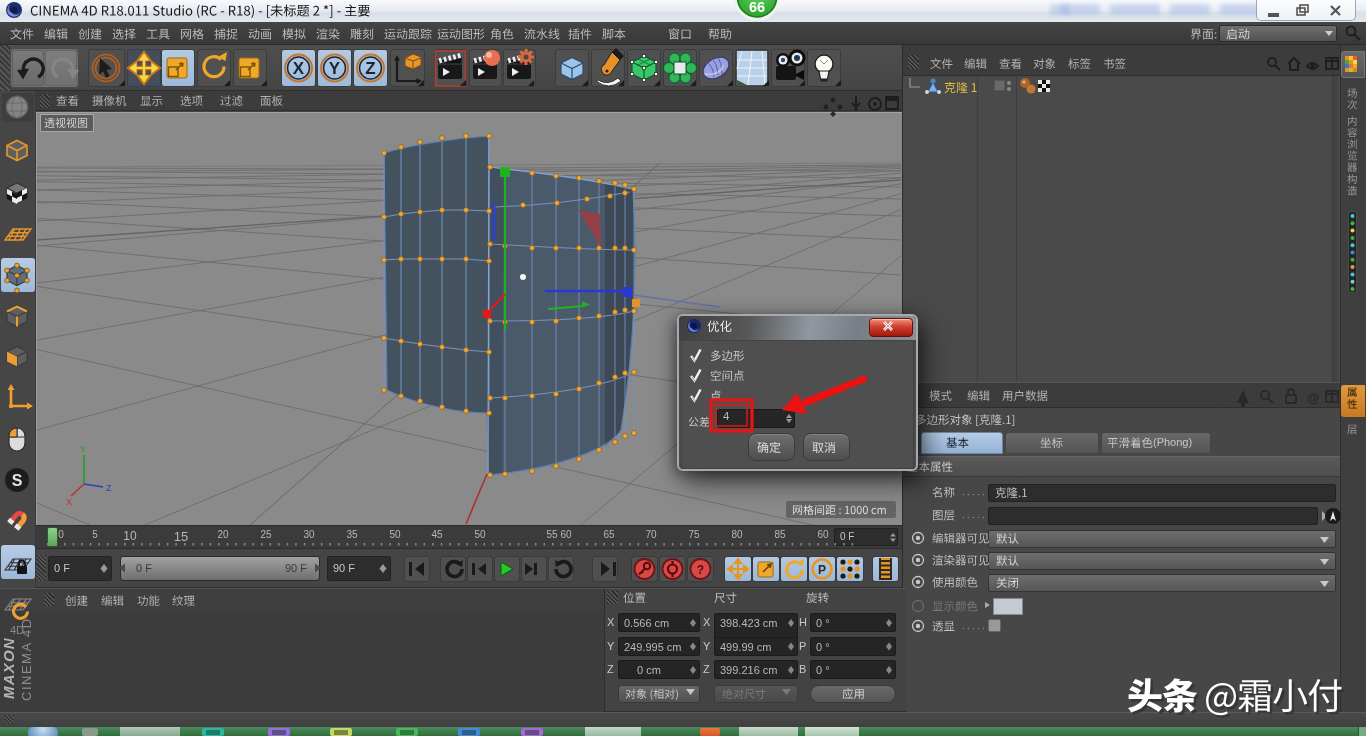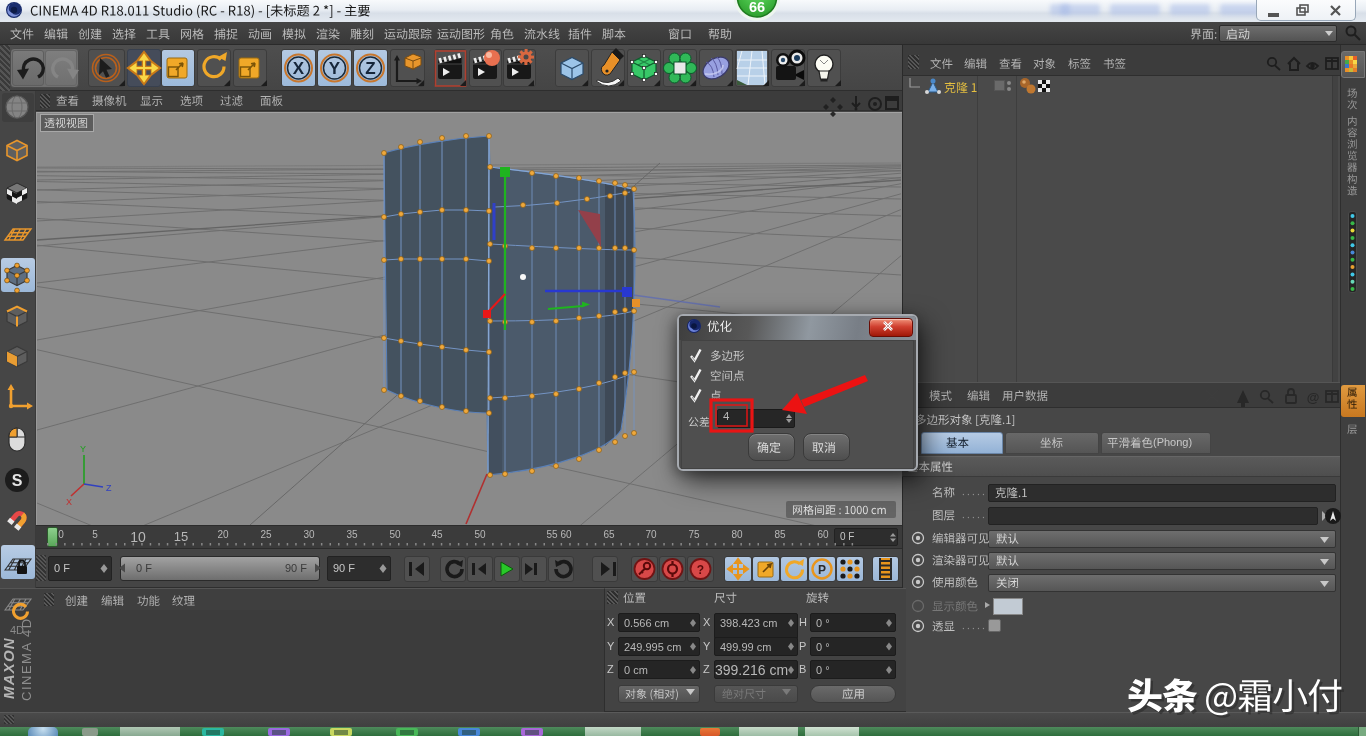--- a/index.html
+++ b/index.html
@@ -71,21 +71,21 @@
 <div class="a" style="left:988px;top:619px;width:13px;height:13px;background:#999;border:1px solid #666;border-radius:2px"></div>
 <div class="a" style="left:1340px;top:45px;width:26px;height:667px;background:#3f3f3f;border-left:1px solid #2e2e2e"></div>
 <div class="a" style="left:1332px;top:76px;width:6px;height:306px;background:#424242;border-left:1px solid #3a3a3a"></div>
 <div class="a" style="left:1341px;top:51px;width:24px;height:27px;background:linear-gradient(#6a6a6a,#555);border-radius:3px 0 0 3px;border:1px solid #777"></div>
 <div class="a" style="left:1348px;top:211px;width:9px;height:82px;background:#252525;border-radius:3px;border:1px solid #4a4a4a"></div>
 <div class="a" style="left:1341px;top:385px;width:24px;height:32px;background:linear-gradient(#e09a40,#c87820);border-radius:3px 0 0 3px"></div>
 <div class="a" style="left:36px;top:525px;width:866px;height:24px;background:#3b3b3b;border-top:1px solid #2c2c2c;border-bottom:1px solid #2c2c2c"></div>
 <div class="a" style="left:47px;top:527px;width:11px;height:20px;background:linear-gradient(#8ed08e,#5aa85a);border:1px solid #2a5a2a;border-radius:2px"></div>
 <div class="a" style="left:61px;top:529px;color:#b8b8b8;font-size:10px;transform:translateX(-50%)">0</div>
 <div class="a" style="left:95px;top:529px;color:#b8b8b8;font-size:10px;transform:translateX(-50%)">5</div>
-<div class="a" style="left:138px;top:529px;color:#b8b8b8;font-size:14px;transform:translateX(-50%)">10</div>
+<div class="a" style="left:130px;top:529px;color:#b8b8b8;font-size:12px;transform:translateX(-50%)">10</div>
 <div class="a" style="left:181px;top:529px;color:#b8b8b8;font-size:13px;transform:translateX(-50%)">15</div>
 <div class="a" style="left:223px;top:529px;color:#b8b8b8;font-size:10px;transform:translateX(-50%)">20</div>
 <div class="a" style="left:266px;top:529px;color:#b8b8b8;font-size:10px;transform:translateX(-50%)">25</div>
 <div class="a" style="left:309px;top:529px;color:#b8b8b8;font-size:10px;transform:translateX(-50%)">30</div>
 <div class="a" style="left:352px;top:529px;color:#b8b8b8;font-size:10px;transform:translateX(-50%)">35</div>
 <div class="a" style="left:395px;top:529px;color:#b8b8b8;font-size:10px;transform:translateX(-50%)">50</div>
 <div class="a" style="left:437px;top:529px;color:#b8b8b8;font-size:10px;transform:translateX(-50%)">45</div>
 <div class="a" style="left:480px;top:529px;color:#b8b8b8;font-size:10px;transform:translateX(-50%)">50</div>
 <div class="a" style="left:552px;top:529px;color:#b8b8b8;font-size:10px;transform:translateX(-50%)">55</div>
 <div class="a" style="left:566px;top:529px;color:#b8b8b8;font-size:10px;transform:translateX(-50%)">60</div>
@@ -145,25 +145,25 @@
 <div class="a" style="left:703px;top:639.5px;color:#c8c8c8;font-size:11px">Y</div>
 <div class="a" style="left:714px;top:636.5px;width:84px;height:19px;background:#252525;border:1px solid #1c1c1c;border-radius:2px">
     <span style="color:#b8b8b8;font-size:11px;padding-left:5px;line-height:18px;display:block">499.99 cm</span>
   </div>
 <div class="a" style="left:799px;top:639.5px;color:#c8c8c8;font-size:11px">P</div>
 <div class="a" style="left:810px;top:636.5px;width:86px;height:19px;background:#252525;border:1px solid #1c1c1c;border-radius:2px">
     <span style="color:#b8b8b8;font-size:11px;padding-left:5px;line-height:18px;display:block">0 °</span>
   </div>
 <div class="a" style="left:607px;top:663.0px;color:#c8c8c8;font-size:11px">Z</div>
 <div class="a" style="left:618px;top:660.0px;width:82px;height:19px;background:#252525;border:1px solid #1c1c1c;border-radius:2px">
-    <span style="color:#b8b8b8;font-size:11px;padding-left:5px;line-height:18px;display:block">0 cm</span>
+    <span style="color:#b8b8b8;font-size:11px;padding-left:18px;line-height:18px;display:block">0 cm</span>
   </div>
 <div class="a" style="left:703px;top:663.0px;color:#c8c8c8;font-size:11px">Z</div>
 <div class="a" style="left:714px;top:660.0px;width:84px;height:19px;background:#252525;border:1px solid #1c1c1c;border-radius:2px">
-    <span style="color:#b8b8b8;font-size:14px;line-height:18px;display:block">399.216 cm</span>
+    <span style="color:#b8b8b8;font-size:11px;padding-left:5px;line-height:18px;display:block">399.216 cm</span>
   </div>
 <div class="a" style="left:799px;top:663.0px;color:#c8c8c8;font-size:11px">B</div>
 <div class="a" style="left:810px;top:660.0px;width:86px;height:19px;background:#252525;border:1px solid #1c1c1c;border-radius:2px">
     <span style="color:#b8b8b8;font-size:11px;padding-left:5px;line-height:18px;display:block">0 °</span>
   </div>
 <div class="a" style="left:618px;top:685px;width:82px;height:18px;background:linear-gradient(#666,#515151);border:1px solid #3a3a3a;border-radius:3px"></div>
 <div class="a" style="left:714px;top:685px;width:84px;height:18px;background:linear-gradient(#565656,#4a4a4a);border:1px solid #3a3a3a;border-radius:3px"></div>
 <div class="a" style="left:810px;top:685px;width:86px;height:18px;background:linear-gradient(#6a6a6a,#555);border:1px solid #3a3a3a;border-radius:9px"></div>
 <div class="a" style="left:0;top:712px;width:1366px;height:15px;background:linear-gradient(#4a4a4a,#404040);border-top:1px solid #5a5a5a"></div>
 <div class="a" style="left:4px;top:715px;width:10px;height:9px;background:repeating-linear-gradient(45deg,#333 0 1.5px,#555 1.5px 3px)"></div>

